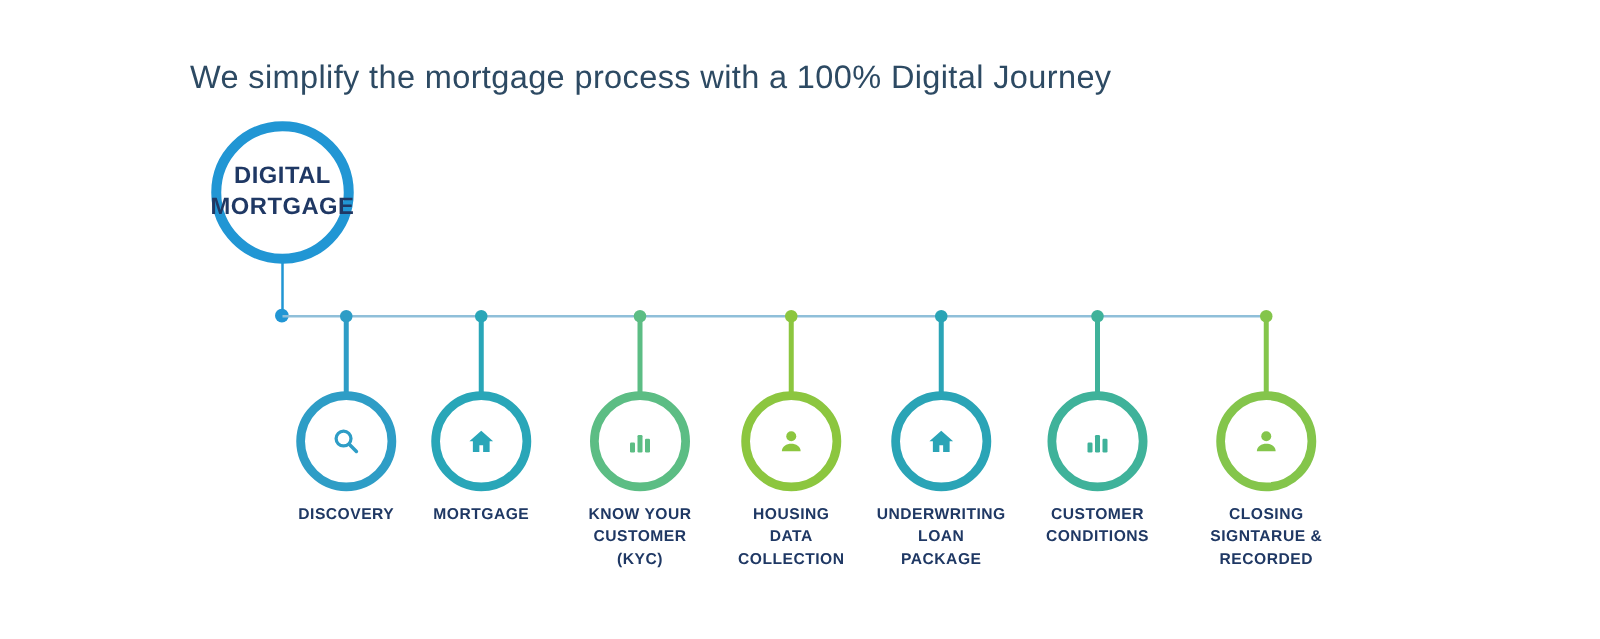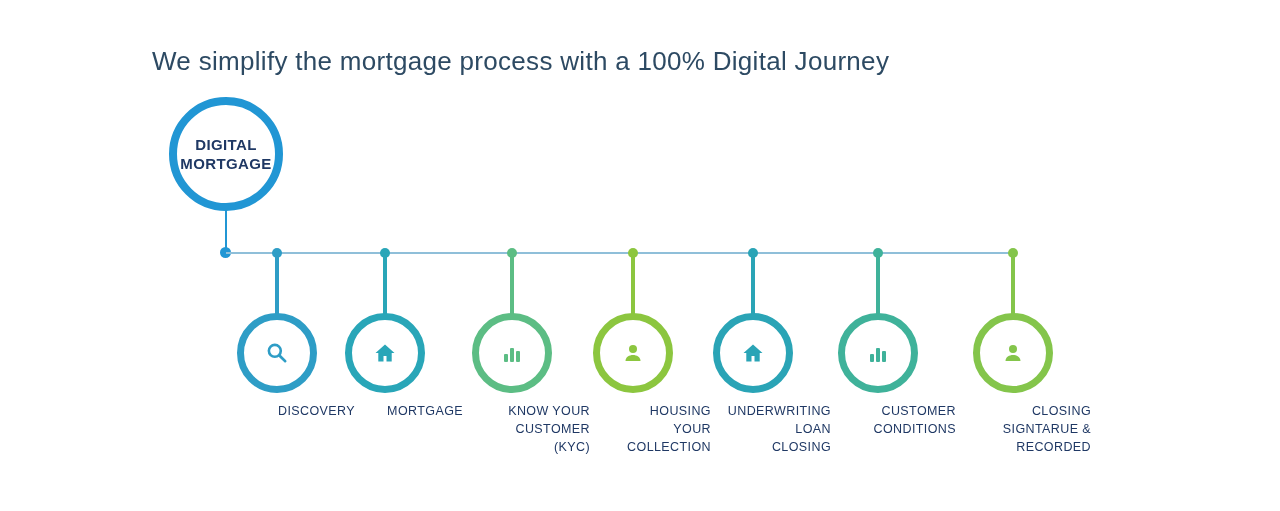--- a/index.html
+++ b/index.html
@@ -21,21 +21,21 @@
   
   .root-circle{
     position:absolute;
     left:169px;top:97px;
     width:114px;height:114px;
     box-sizing:border-box;
     border:8px solid var(--c);
     border-radius:50%;
     display:flex;align-items:center;justify-content:center;
     text-align:center;
-    font-size:15px;font-weight:bold;
+    font-size:19px;font-weight:bold;
     letter-spacing:0.4px;
     color:#1f3864;
     white-space:pre-line;
     line-height:1.3;
     background:#fff;
   }
   .root-stem{
     position:absolute;
     left:225px;top:209px;
     width:2px;height:44px;
@@ -78,23 +78,23 @@
     border-radius:50%;
     background:#fff;
     display:flex;align-items:center;justify-content:center;
     color:var(--c);
   }
   .step .icon{display:inline-flex;line-height:0;}
   .step .label{
     position:absolute;
     left:calc(var(--x) - 78px);top:402px;
     width:156px;
-    text-align:right;
+    text-align:center;
     font-size:12.5px;
-    font-weight:normal;
+    font-weight:bold;
     letter-spacing:0.4px;
     line-height:1.45;
     color:#1f3864;
     white-space:pre-line;
   }
 </style>
 </head>
 <body>
 
 <div id="canvas">
@@ -157,37 +157,37 @@
     <span class="stem"></span>
     <div class="circle">
       <span class="icon">
         <svg width="24" height="24" viewBox="0 0 24 24" fill="currentColor">
             <circle cx="12" cy="8" r="4"></circle>
             <path d="M4.5 20c0-4 3.8-6 7.5-6s7.5 2 7.5 6z"></path>
           </svg>
       </span>
     </div>
     <div class="label">HOUSING
-YOUR
+DATA
 COLLECTION</div>
   </div>
 
   <div class="step" style="--x: 753px; --c: #2aa4b6;">
     <span class="dot"></span>
     <span class="stem"></span>
     <div class="circle">
       <span class="icon">
         <svg width="24" height="24" viewBox="0 0 24 24" fill="currentColor">
             <path d="M12 3.5 2.5 12h2.8v8.5h5.2v-5.4h3v5.4h5.2V12h2.8z"></path>
           </svg>
       </span>
     </div>
     <div class="label">UNDERWRITING
 LOAN
-CLOSING</div>
+PACKAGE</div>
   </div>
 
   <div class="step" style="--x: 878px; --c: #3fb29a;">
     <span class="dot"></span>
     <span class="stem"></span>
     <div class="circle">
       <span class="icon">
         <svg width="24" height="24" viewBox="0 0 24 24" fill="currentColor">
             <rect x="4" y="13" width="4" height="8" rx="1"></rect>
             <rect x="10" y="7" width="4" height="14" rx="1"></rect>

